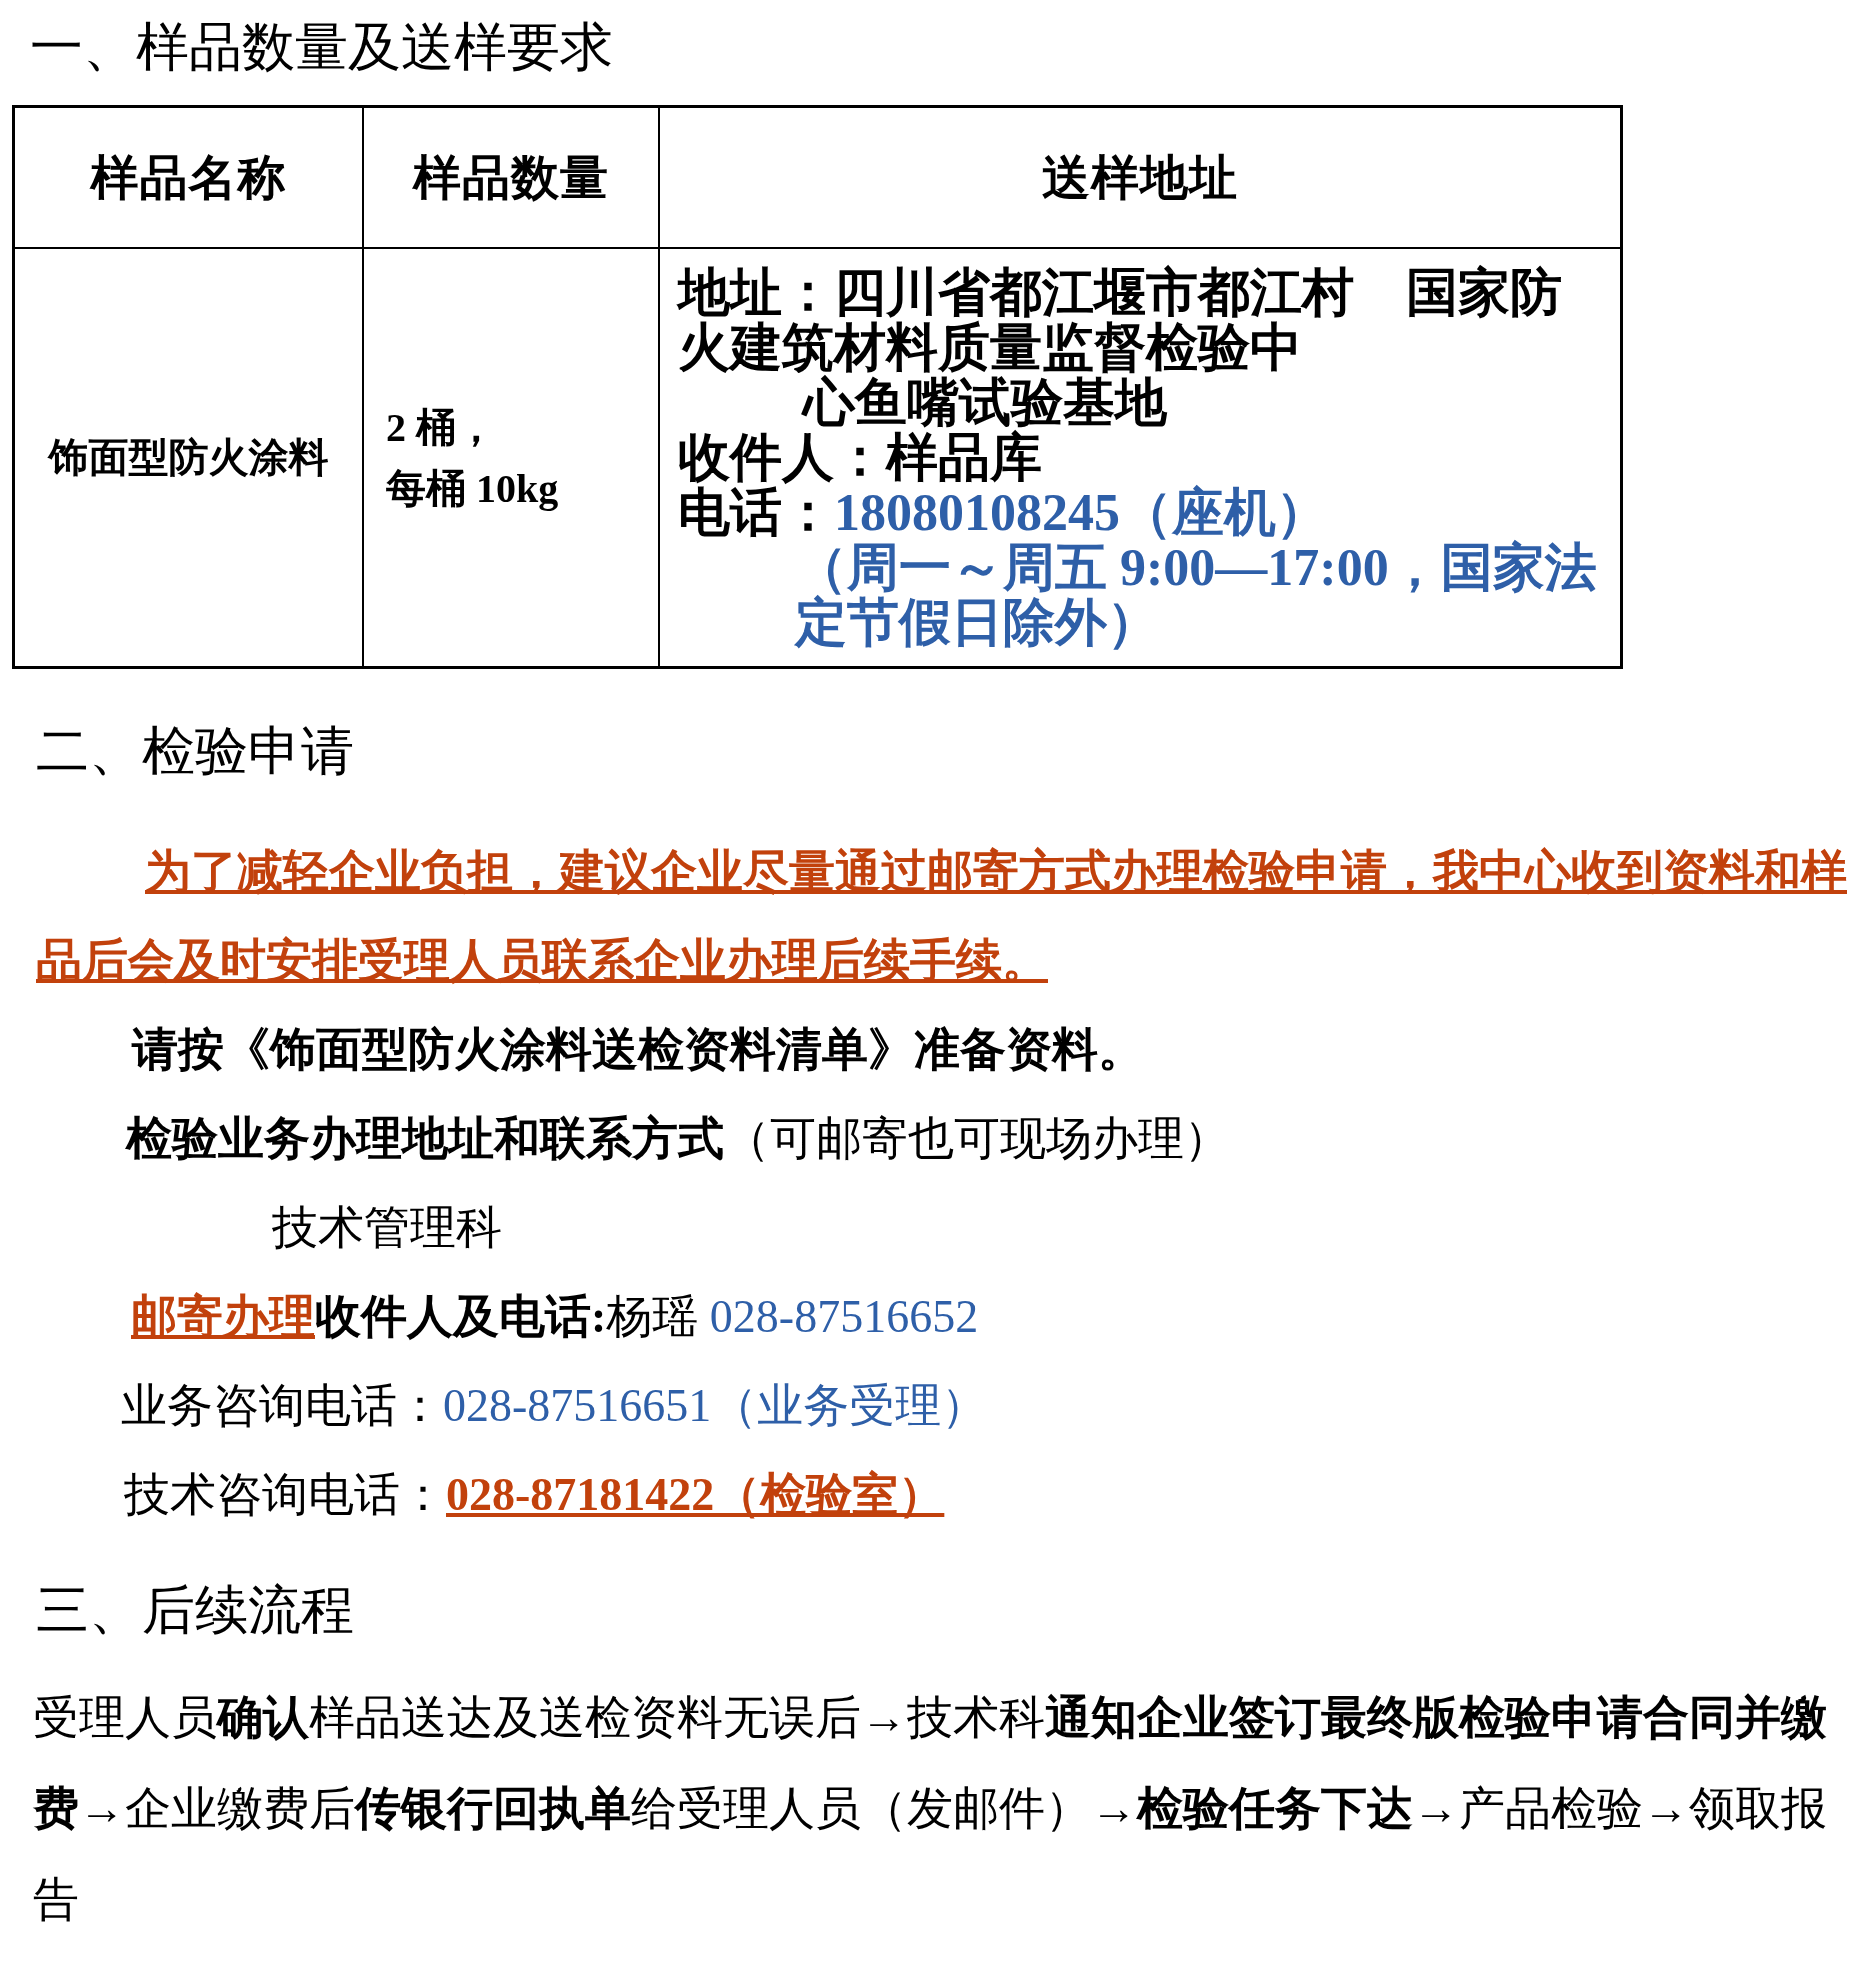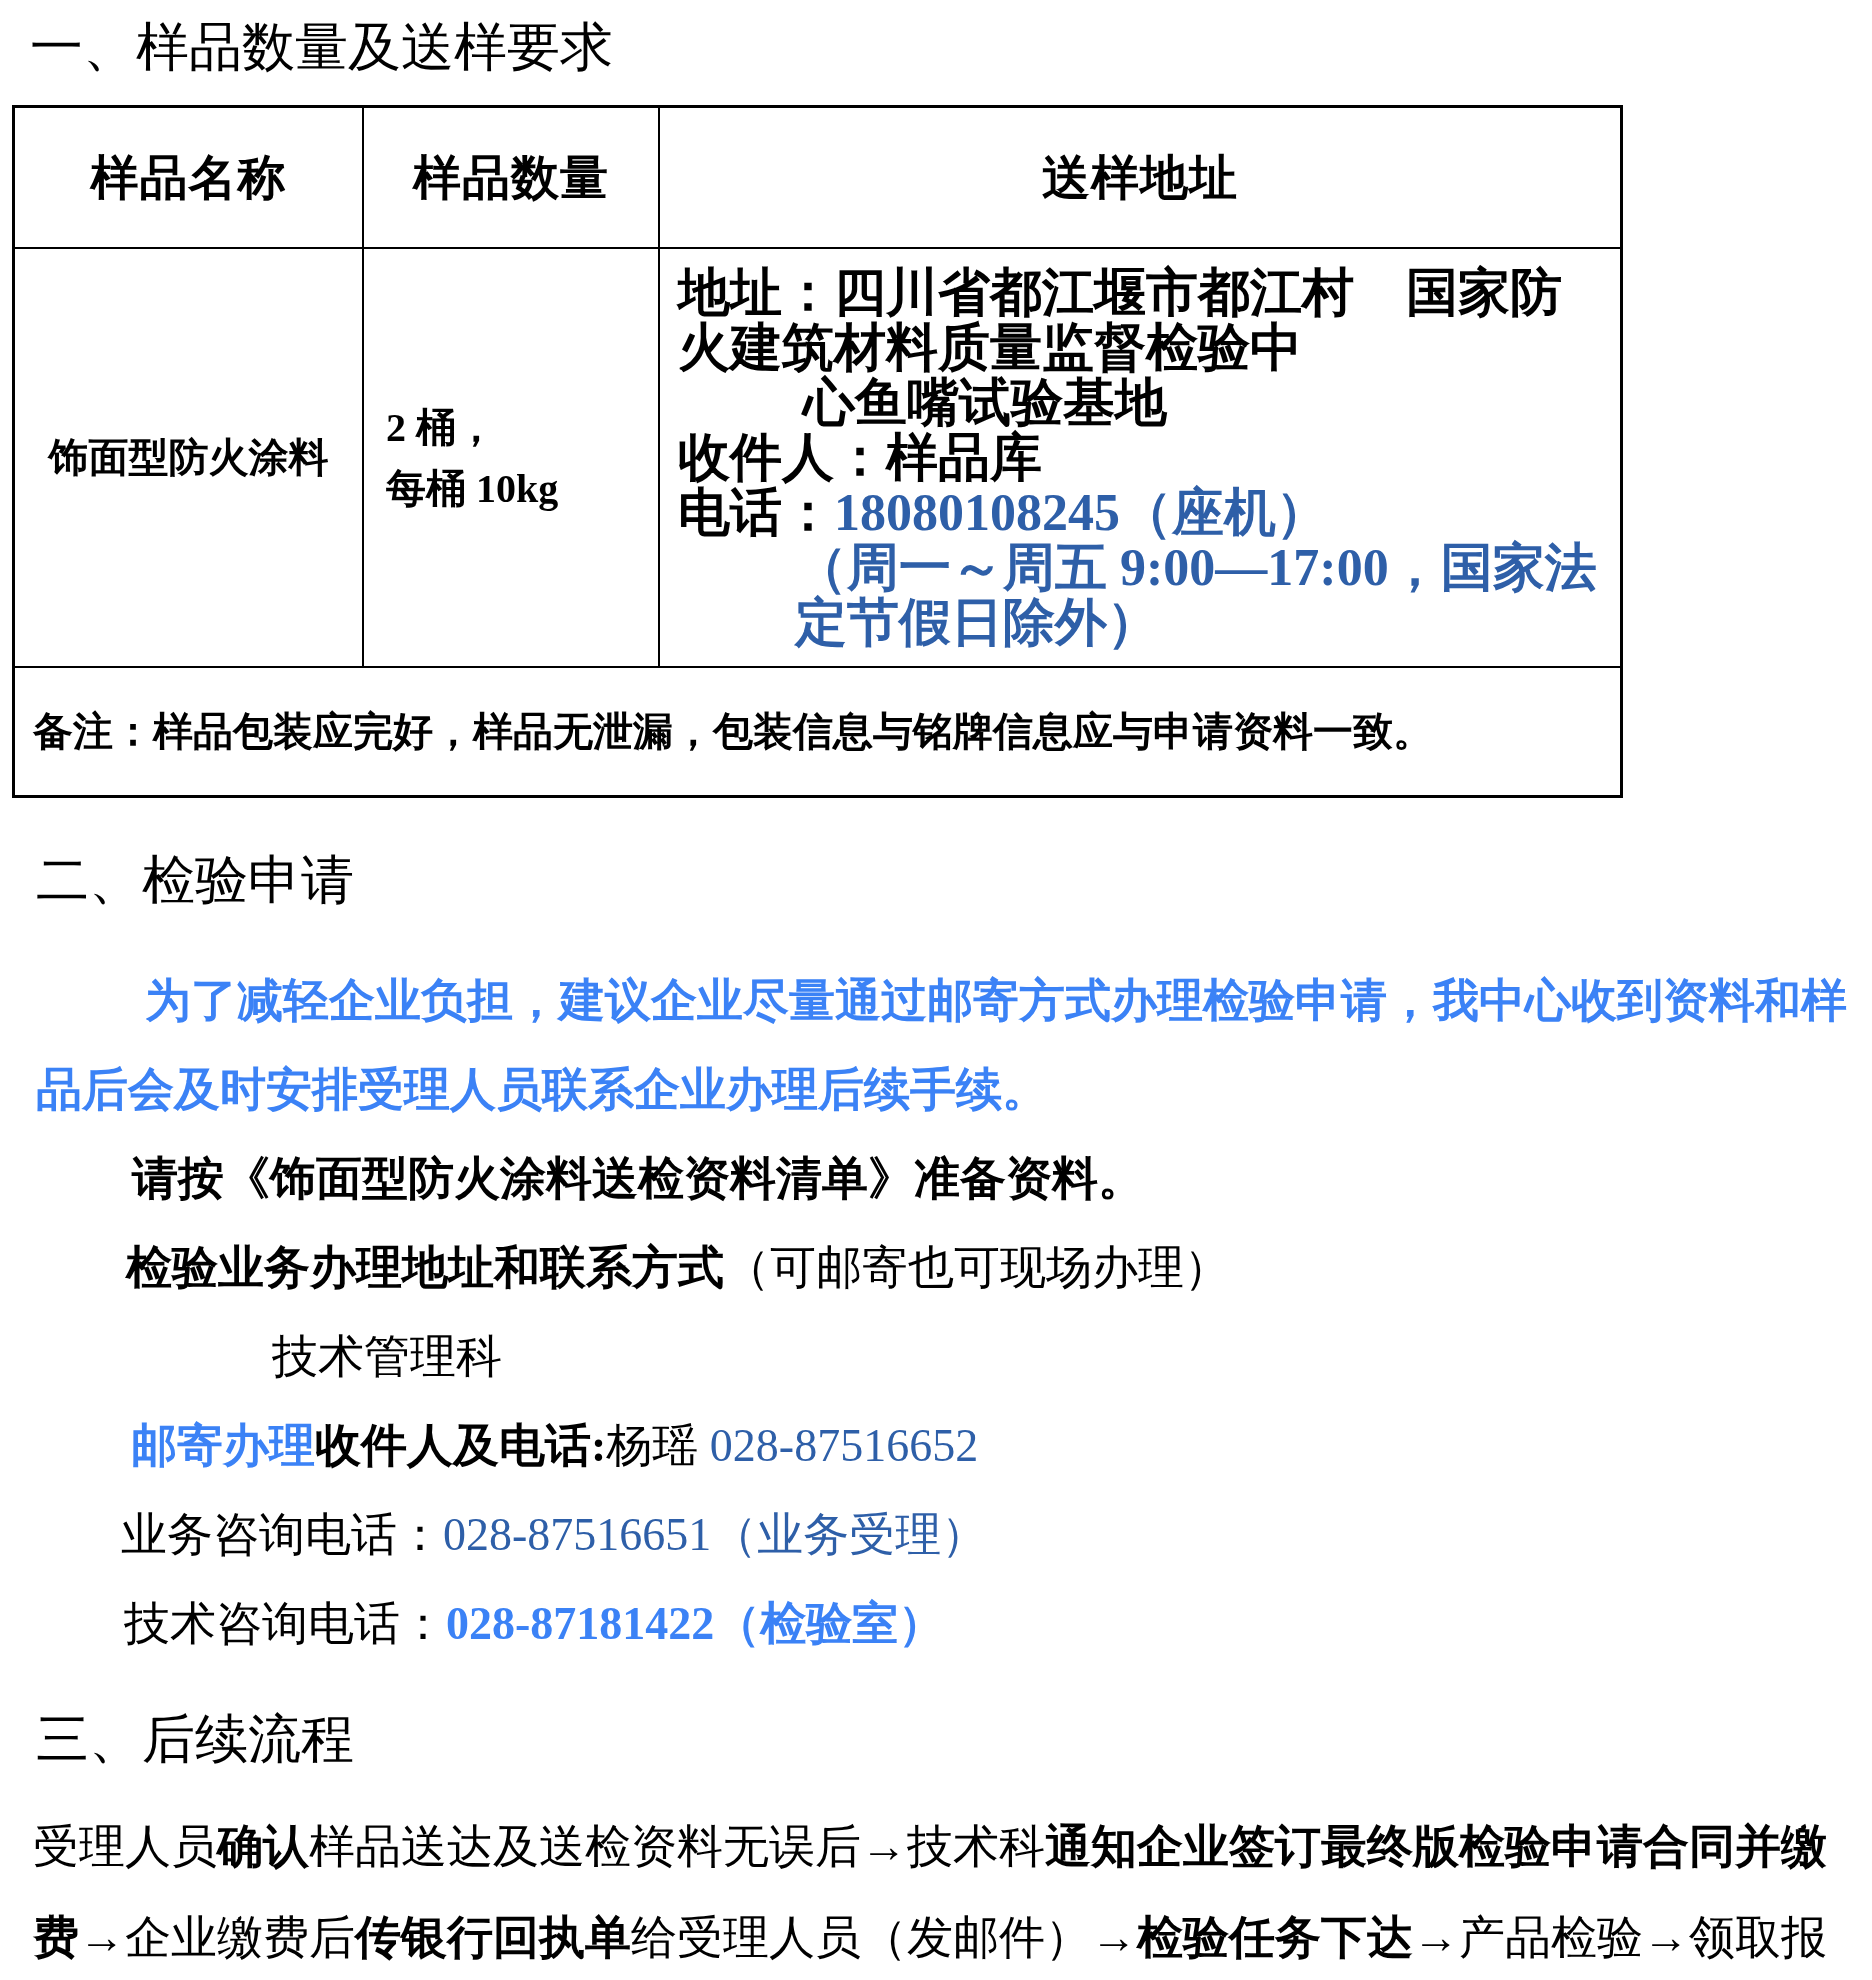--- a/index.html
+++ b/index.html
@@ -29,21 +29,21 @@
   td.qty-cell{font-size:40px;font-weight:bold;padding-left:22px;line-height:61px;}
   td.addr-cell{font-size:52px;font-weight:bold;padding:16px 10px 16px 18px;line-height:55px;}
   .addr-wrap2{padding-left:125px;}
   .hours-line{padding-left:117px;}
   td.remark-cell{font-size:40px;font-weight:bold;height:125px;padding-left:18px;}
 
   
   .line{font-size:46px;line-height:89px;white-space:nowrap;}
   .b{font-weight:bold;}
   .blue{color:#2E5FA8;}
-  .vblue{color:#3b82f6;}
+  .vblue{color:#c2410c;text-decoration:underline;}
   .ind-notice1{padding-left:133px;}
   .ind-notice2{padding-left:24px;}
   .ind-prepare{padding-left:120px;}
   .ind-contact{padding-left:114px;}
   .ind-addr{padding-left:118px;}
   .ind-dept{padding-left:260px;}
   .ind-mail{padding-left:119px;}
   .ind-biz{padding-left:109px;}
   .ind-tech{padding-left:112px;}
   .flow .line{line-height:91px;white-space:normal;}
@@ -70,23 +70,20 @@
         <div>每桶 10kg</div>
       </td>
       <td class="addr-cell">
         <div>地址：四川省都江堰市都江村　国家防火建筑材料质量监督检验中</div>
         <div class="addr-wrap2">心鱼嘴试验基地</div>
         <div>收件人：样品库</div>
         <div><span>电话：</span><span class="blue">18080108245（座机）</span></div>
         <div class="hours-line blue">（周一～周五 9:00—17:00，国家法定节假日除外）</div>
       </td>
     </tr>
-    <tr>
-      <td class="remark-cell" colspan="3">备注：样品包装应完好，样品无泄漏，包装信息与铭牌信息应与申请资料一致。</td>
-    </tr>
   </tbody>
     </table>
 
   <div class="sec-heading h2">二、检验申请</div>
 
   <div class="line vblue b ind-notice1">为了减轻企业负担，建议企业尽量通过邮寄方式办理检验申请，我中心收到资料和样</div>
   <div class="line vblue b ind-notice2">品后会及时安排受理人员联系企业办理后续手续。</div>
 
   <div class="line b ind-prepare">请按《饰面型防火涂料送检资料清单》准备资料。</div>
 

